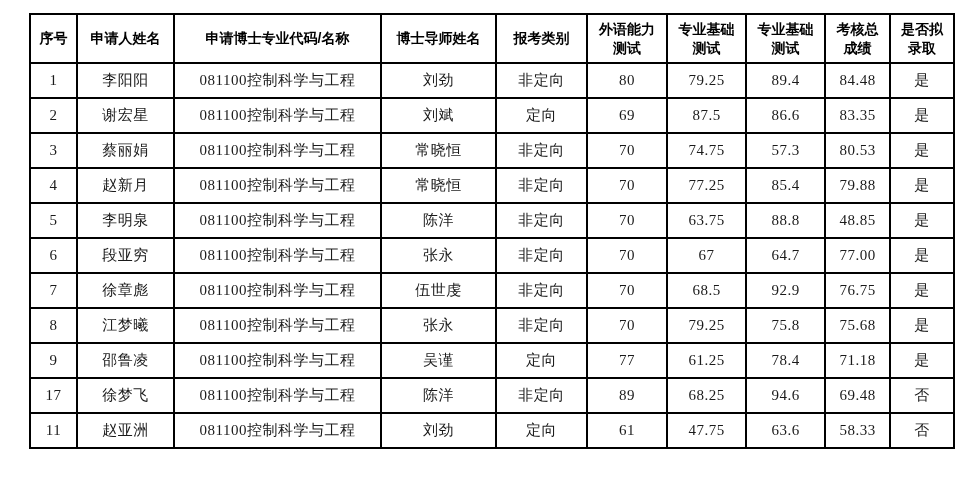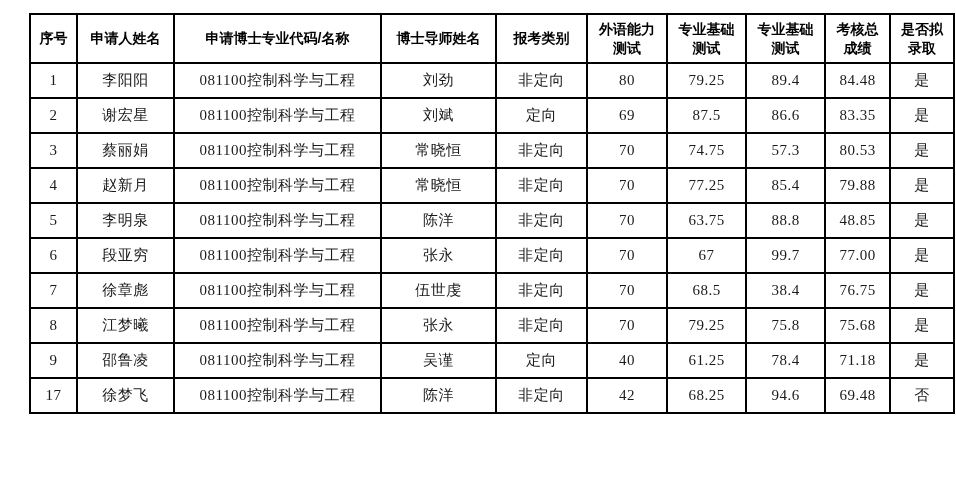--- a/index.html
+++ b/index.html
@@ -150,33 +150,33 @@
           <td>是</td>
         </tr>
         <tr>
           <td>6</td>
           <td>段亚穷</td>
           <td>081100控制科学与工程</td>
           <td>张永</td>
           <td>非定向</td>
           <td>70</td>
           <td>67</td>
-          <td>99.7</td>
+          <td>64.7</td>
           <td>77.00</td>
           <td>是</td>
         </tr>
         <tr>
           <td>7</td>
           <td>徐章彪</td>
           <td>081100控制科学与工程</td>
           <td>伍世虔</td>
           <td>非定向</td>
           <td>70</td>
           <td>68.5</td>
-          <td>38.4</td>
+          <td>92.9</td>
           <td>76.75</td>
           <td>是</td>
         </tr>
         <tr>
           <td>8</td>
           <td>江梦曦</td>
           <td>081100控制科学与工程</td>
           <td>张永</td>
           <td>非定向</td>
           <td>70</td>
@@ -184,33 +184,45 @@
           <td>75.8</td>
           <td>75.68</td>
           <td>是</td>
         </tr>
         <tr>
           <td>9</td>
           <td>邵鲁凌</td>
           <td>081100控制科学与工程</td>
           <td>吴谨</td>
           <td>定向</td>
-          <td>40</td>
+          <td>77</td>
           <td>61.25</td>
           <td>78.4</td>
           <td>71.18</td>
           <td>是</td>
         </tr>
         <tr>
           <td>17</td>
           <td>徐梦飞</td>
           <td>081100控制科学与工程</td>
           <td>陈洋</td>
           <td>非定向</td>
-          <td>42</td>
+          <td>89</td>
           <td>68.25</td>
           <td>94.6</td>
           <td>69.48</td>
+          <td>否</td>
+        </tr>
+        <tr>
+          <td>11</td>
+          <td>赵亚洲</td>
+          <td>081100控制科学与工程</td>
+          <td>刘劲</td>
+          <td>定向</td>
+          <td>61</td>
+          <td>47.75</td>
+          <td>63.6</td>
+          <td>58.33</td>
           <td>否</td>
         </tr>
       </tbody>
   </table>
 </div>
 
 </body></html>

